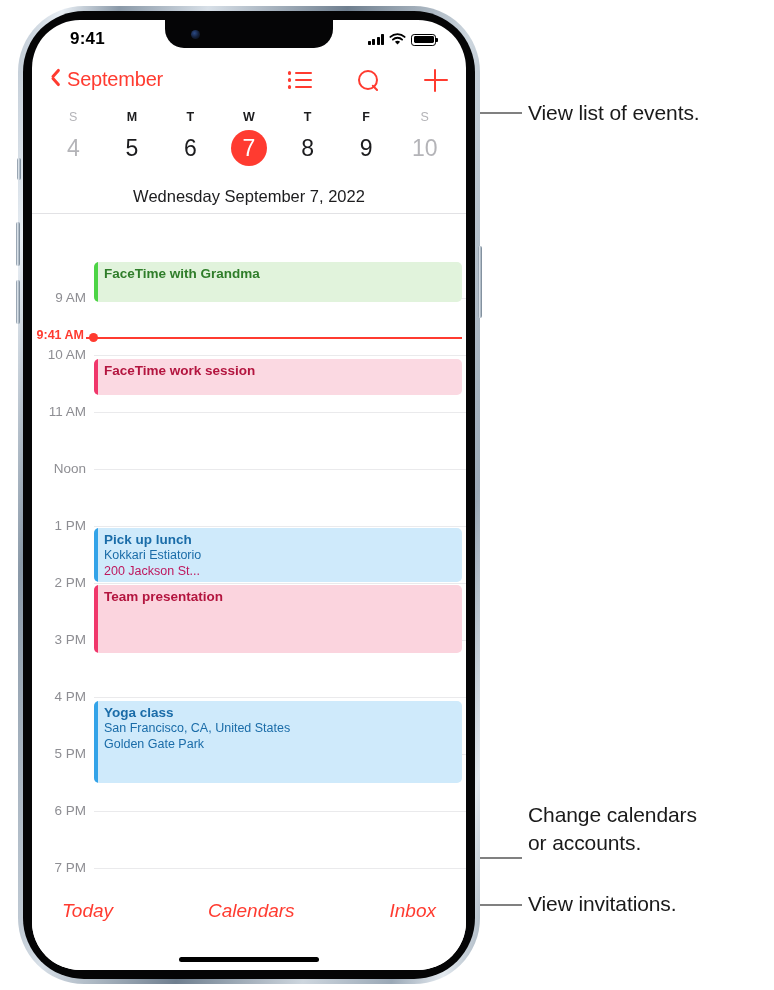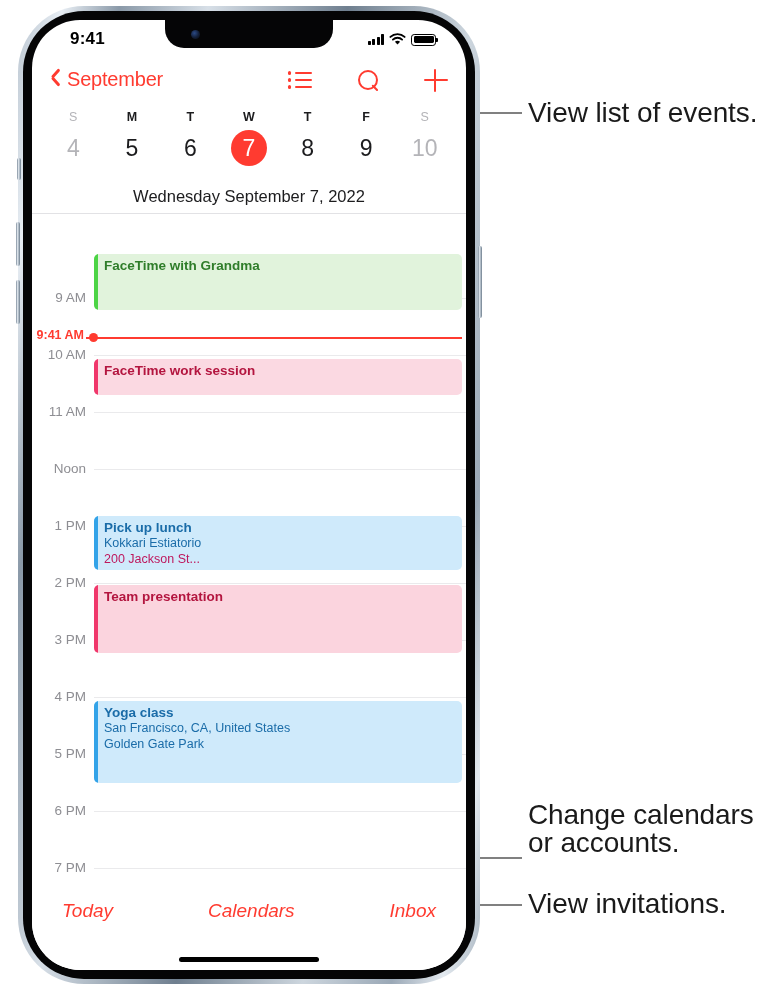--- a/index.html
+++ b/index.html
@@ -113,21 +113,21 @@
 
   
   .toolbar{position:absolute;left:0;right:0;bottom:0;height:78px;background:#fff;z-index:25;}
   .tb-inner{position:absolute;left:0;right:0;top:8px;display:flex;align-items:center;
     justify-content:space-between;padding:0 30px;font-style:italic;}
   .tb-btn{font-size:19px;color:#FF3B30;cursor:pointer;}
   .home-ind{position:absolute;left:50%;bottom:8px;transform:translateX(-50%);
     width:140px;height:5px;border-radius:3px;background:#000;}
 
   
-  .callout{position:absolute;font-size:28px;color:#1a1a1a;line-height:28px;
+  .callout{position:absolute;font-size:21px;color:#1a1a1a;line-height:28px;
     letter-spacing:-.1px;white-space:pre-line;}
   .lead{position:absolute;background:#808080;}
   .lead.h{height:2px;}
   .lead.v{width:2px;}
 </style>
 </head>
 <body>
 
 <div class="lead v" style="left:306px;top:101px;height:13px;"></div>
 <div class="lead h" style="left:306px;top:112px;width:216px;"></div>
@@ -279,29 +279,29 @@
           <div class="hourrow" style="top: 569px;">
             <div class="hourlabel">6 PM</div>
             <div class="hourline"></div>
           </div>
           <div class="hourrow" style="top: 626px;">
             <div class="hourlabel">7 PM</div>
             <div class="hourline"></div>
           </div>
         </div>
       <div class="events">
-          <div class="ev" style="top: 12px; height: 56px; background: rgb(225, 243, 220);">
+          <div class="ev" style="top: 20px; height: 40px; background: rgb(225, 243, 220);">
             <div class="bar" style="background: rgb(76, 212, 69);"></div>
             <div class="t" style="color: rgb(47, 125, 42);">FaceTime with Grandma</div>
           </div>
           <div class="ev" style="top: 117px; height: 36px; background: rgb(251, 217, 226);">
             <div class="bar" style="background: rgb(240, 55, 107);"></div>
             <div class="t" style="color: rgb(179, 21, 63);">FaceTime work session</div>
           </div>
-          <div class="ev" style="top: 274px; height: 54px; background: rgb(207, 234, 251);">
+          <div class="ev" style="top: 286px; height: 54px; background: rgb(207, 234, 251);">
             <div class="bar" style="background: rgb(51, 163, 232);"></div>
             <div class="t" style="color: rgb(26, 108, 168);">Pick up lunch</div>
             <div class="s" style="color: rgb(26, 108, 168);">Kokkari Estiatorio</div>
             <div class="s" style="color: #be185d;">200 Jackson St...</div>
           </div>
           <div class="ev" style="top: 343px; height: 68px; background: rgb(251, 212, 222);">
             <div class="bar" style="background: rgb(240, 55, 107);"></div>
             <div class="t" style="color: rgb(179, 21, 63);">Team presentation</div>
           </div>
           <div class="ev" style="top: 459px; height: 82px; background: rgb(207, 234, 251);">

